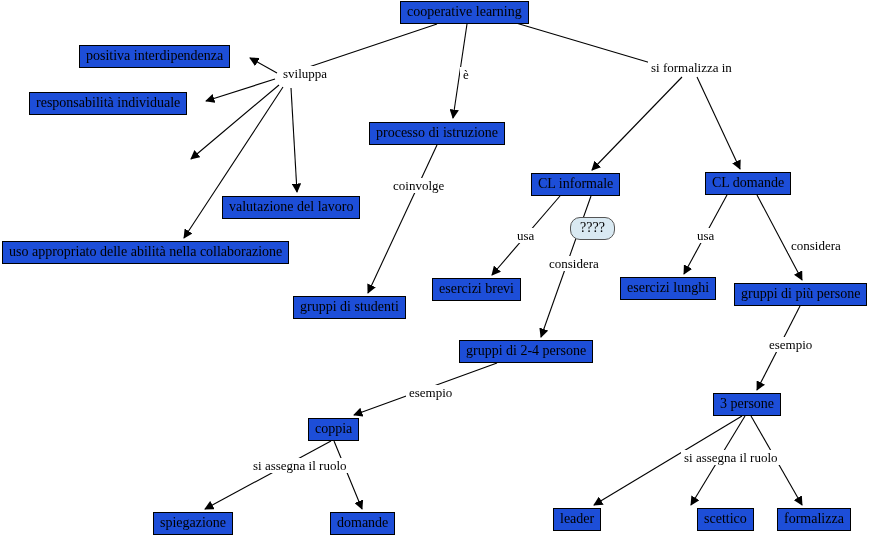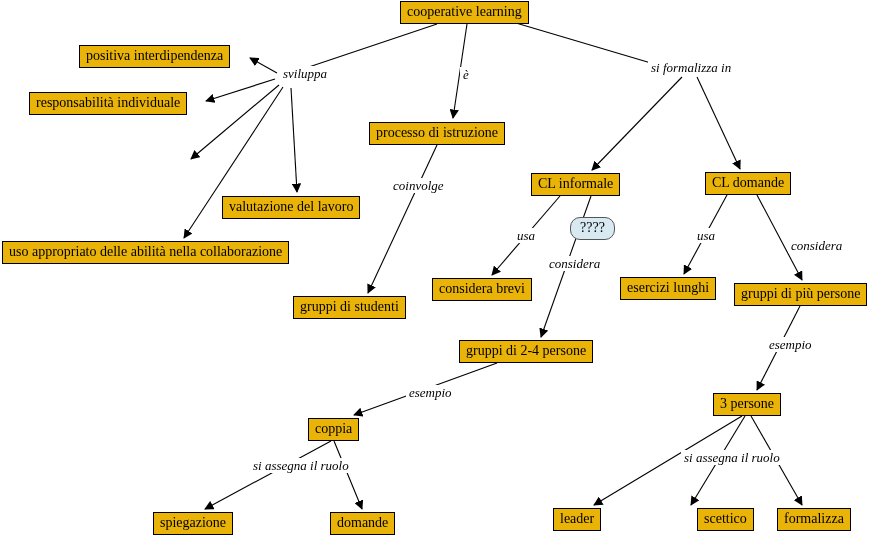--- a/index.html
+++ b/index.html
@@ -9,41 +9,40 @@
     position: relative;
     width: 883px;
     height: 539px;
     background: #ffffff;
     overflow: hidden;
   }
   .edges { position: absolute; left: 0; top: 0; }
   .node {
     position: absolute;
     border: 1px solid #000;
-    background: #eab308;
+    background: #1d4ed8;
     padding: 1px 6px 2px;
     font-size: 14px;
     line-height: 18px;
     white-space: nowrap;
     text-align: center;
   }
   .node-question {
     border-radius: 10px;
     background: #d9e9f2;
     border-color: #555;
     padding: 1px 9px 2px;
   }
   .elabel {
     position: absolute;
     background: #ffffff;
     font-size: 13px;
     line-height: 15px;
     white-space: nowrap;
     padding: 0 3px;
-    font-style: italic;
   }
 </style>
 </head>
 <body>
 
 <div class="canvas">
 
   <svg class="edges" width="883" height="539" viewBox="0 0 883 539">
     <defs>
       <marker id="arrow" viewBox="0 0 10 10" refX="9" refY="5" markerWidth="8.5" markerHeight="8.5" orient="auto">
@@ -92,21 +91,21 @@
   <div class="node" style="left:400px;top:1px">cooperative learning</div>
   <div class="node" style="left:79px;top:45px">positiva interdipendenza</div>
   <div class="node" style="left:29px;top:92px">responsabilità individuale</div>
   <div class="node" style="left:222px;top:196px">valutazione del lavoro</div>
   <div class="node" style="left:2px;top:241px">uso appropriato delle abilità nella collaborazione</div>
   <div class="node" style="left:369px;top:122px">processo di istruzione</div>
   <div class="node" style="left:293px;top:296px">gruppi di studenti</div>
   <div class="node" style="left:531px;top:173px">CL informale</div>
   <div class="node" style="left:705px;top:172px">CL domande</div>
   <div class="node node-question" style="left:570px;top:217px">????</div>
-  <div class="node" style="left:432px;top:278px">considera brevi</div>
+  <div class="node" style="left:432px;top:278px">esercizi brevi</div>
   <div class="node" style="left:620px;top:277px">esercizi lunghi</div>
   <div class="node" style="left:734px;top:283px">gruppi di più persone</div>
   <div class="node" style="left:459px;top:340px">gruppi di 2-4 persone</div>
   <div class="node" style="left:713px;top:393px">3 persone</div>
   <div class="node" style="left:308px;top:418px">coppia</div>
   <div class="node" style="left:153px;top:512px">spiegazione</div>
   <div class="node" style="left:330px;top:512px">domande</div>
   <div class="node" style="left:553px;top:508px">leader</div>
   <div class="node" style="left:697px;top:508px">scettico</div>
   <div class="node" style="left:777px;top:508px">formalizza</div>

